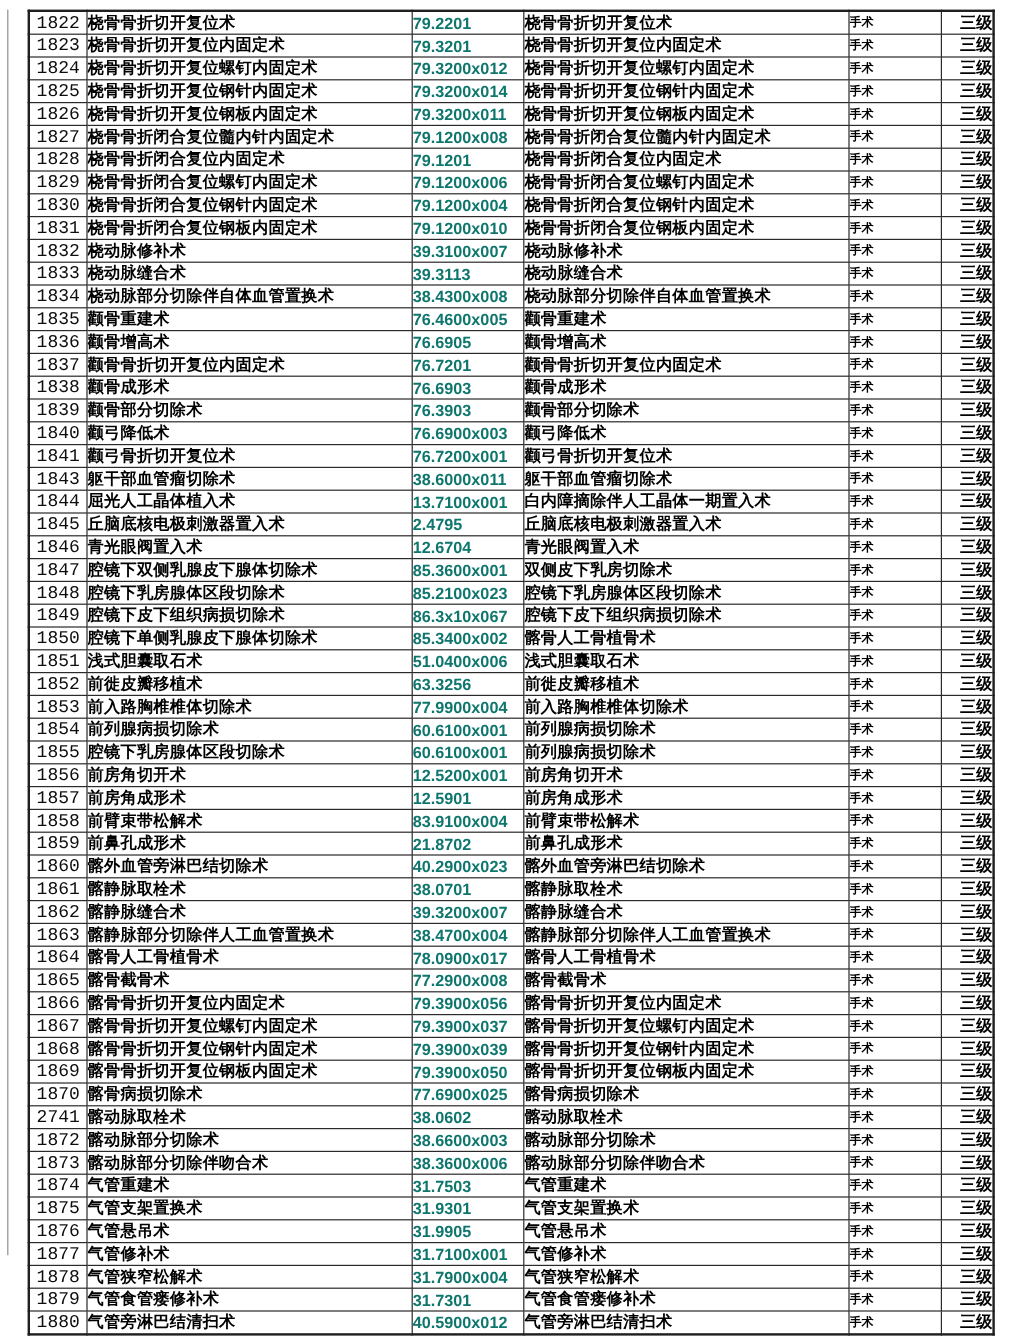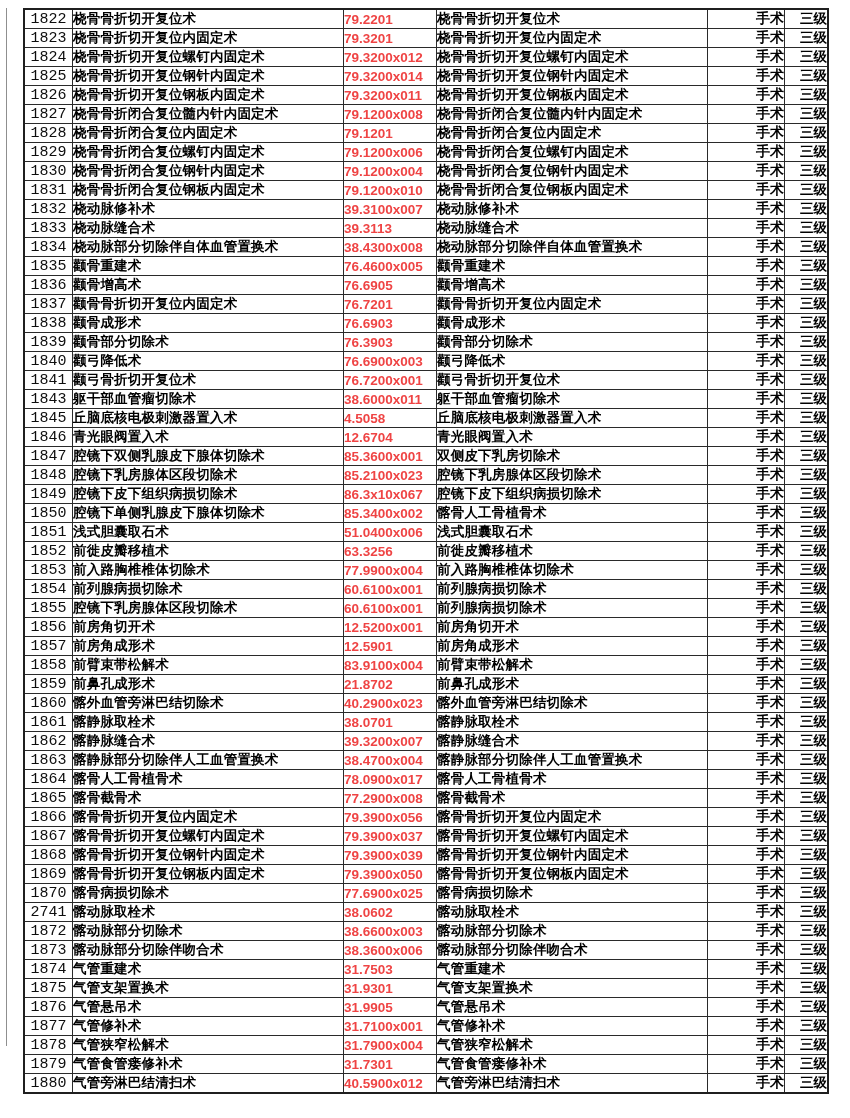--- a/index.html
+++ b/index.html
@@ -54,36 +54,36 @@
     font-size: 13.5px;
     padding-left: 5px;
     letter-spacing: 0.2px;
   }
   td.cell-code {
     width: 92px;
     font-family: "Liberation Sans", "DejaVu Sans", sans-serif;
     font-weight: bold;
     font-size: 13.5px;
     padding-left: 3px;
-    color: #ef4444;
+    color: #0f766e;
   }
   td.cell-name2 {
     width: 270px;
     font-family: "Liberation Serif", "DejaVu Serif", serif;
     font-weight: bold;
     font-size: 13.5px;
     padding-left: 5px;
     letter-spacing: 0.2px;
   }
   td.cell-category {
     width: 76px;
-    text-align: right;
+    text-align: left;
     font-family: "Liberation Serif", "DejaVu Serif", serif;
     font-weight: bold;
-    font-size: 14px;
+    font-size: 10px;
   }
   td.cell-level {
     width: 42px;
     text-align: right;
     font-family: "Liberation Serif", "DejaVu Serif", serif;
     font-weight: bold;
     font-size: 13.5px;
   }
 </style>
 </head>
@@ -255,23 +255,31 @@
   </tr>
       <tr>
     <td class="cell-idx">1843</td>
     <td class="cell-name">躯干部血管瘤切除术</td>
     <td class="cell-code">38.6000x011</td>
     <td class="cell-name2">躯干部血管瘤切除术</td>
     <td class="cell-category">手术</td>
     <td class="cell-level">三级</td>
   </tr>
       <tr>
+    <td class="cell-idx">1844</td>
+    <td class="cell-name">屈光人工晶体植入术</td>
+    <td class="cell-code">13.7100x001</td>
+    <td class="cell-name2">白内障摘除伴人工晶体一期置入术</td>
+    <td class="cell-category">手术</td>
+    <td class="cell-level">三级</td>
+  </tr>
+      <tr>
     <td class="cell-idx">1845</td>
     <td class="cell-name">丘脑底核电极刺激器置入术</td>
-    <td class="cell-code">4.5058</td>
+    <td class="cell-code">2.4795</td>
     <td class="cell-name2">丘脑底核电极刺激器置入术</td>
     <td class="cell-category">手术</td>
     <td class="cell-level">三级</td>
   </tr>
       <tr>
     <td class="cell-idx">1846</td>
     <td class="cell-name">青光眼阀置入术</td>
     <td class="cell-code">12.6704</td>
     <td class="cell-name2">青光眼阀置入术</td>
     <td class="cell-category">手术</td>

